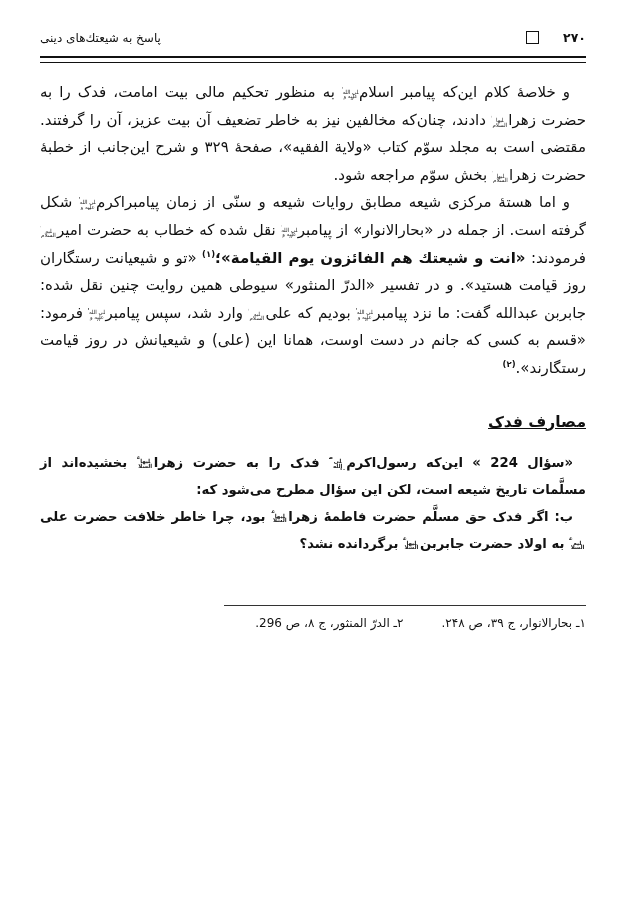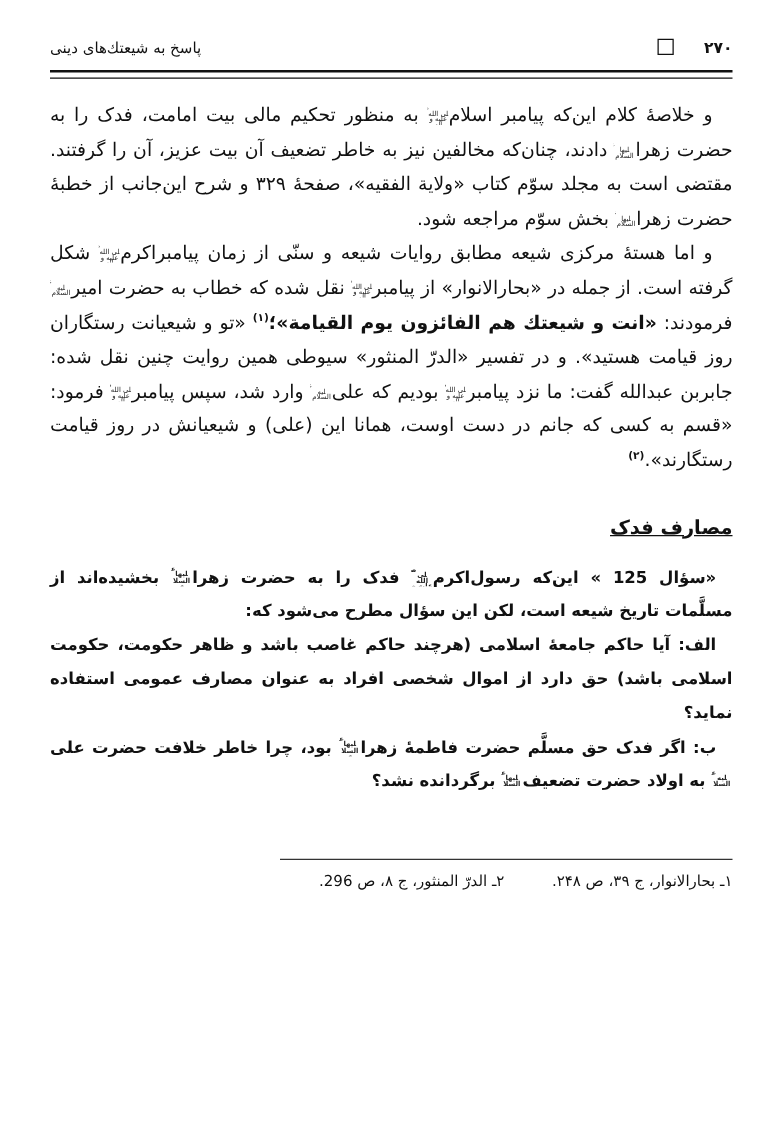--- a/index.html
+++ b/index.html
@@ -62,23 +62,22 @@
 
   <div class="double-rule"></div>
 
   <div class="body-text">
     <div id="answer-paras" class="answer">
         <p class="para"><span>و خلاصهٔ کلام این‌که پیامبر اسلام</span><span class="hon">صلی الله علیه و آله</span><span> به منظور تحکیم مالی بیت امامت، فدک را به حضرت زهرا</span><span class="hon">علیها السلام</span><span> دادند، چنان‌که مخالفین نیز به خاطر تضعیف آن بیت عزیز، آن را گرفتند. مقتضی است به مجلد سوّم کتاب «ولایة الفقیه»، صفحهٔ ۳۲۹ و شرح این‌جانب از خطبهٔ حضرت زهرا</span><span class="hon">علیها السلام</span><span> بخش سوّم مراجعه شود.</span></p>
         <p class="para"><span>و اما هستهٔ مرکزی شیعه مطابق روایات شیعه و سنّی از زمان پیامبراکرم</span><span class="hon">صلی الله علیه و آله</span><span> شکل گرفته است. از جمله در «بحارالانوار» از پیامبر</span><span class="hon">صلی الله علیه و آله</span><span> نقل شده که خطاب به حضرت امیر</span><span class="hon">علیه السلام</span><span> فرمودند: </span><b>«انت و شیعتك هم الفائزون یوم القیامة»؛</b><sup class="fnmark">(۱)</sup><span> «تو و شیعیانت رستگاران روز قیامت هستید». و در تفسیر «الدرّ المنثور» سیوطی همین روایت چنین نقل شده: جابربن عبدالله گفت: ما نزد پیامبر</span><span class="hon">صلی الله علیه و آله</span><span> بودیم که علی</span><span class="hon">علیه السلام</span><span> وارد شد، سپس پیامبر</span><span class="hon">صلی الله علیه و آله</span><span> فرمود: «قسم به کسی که جانم در دست اوست، همانا این (علی) و شیعیانش در روز قیامت رستگارند».</span><sup class="fnmark">(۲)</sup></p>
       </div>
     <h2 class="section-heading">مصارف فدک</h2>
     <div id="question-paras" class="question">
-        <p class="para"><span>«سؤال 125 » این‌که رسول‌اکرم</span><span class="hon">صلی الله علیه و آله</span><span> فدک را به حضرت زهرا</span><span class="hon">علیها السلام</span><span> بخشیده‌اند از مسلَّمات تاریخ شیعه است، لکن این سؤال مطرح می‌شود که:</span></p>
-        <p class="para"><span>الف: آیا حاکم جامعهٔ اسلامی (هرچند حاکم غاصب باشد و ظاهر حکومت، حکومت اسلامی باشد) حق دارد از اموال شخصی افراد به عنوان مصارف عمومی استفاده نماید؟</span></p>
-        <p class="para"><span>ب: اگر فدک حق مسلَّم حضرت فاطمهٔ زهرا</span><span class="hon">علیها السلام</span><span> بود، چرا خاطر خلافت حضرت علی</span><span class="hon">علیه السلام</span><span> به اولاد حضرت تضعیف</span><span class="hon">علیها السلام</span><span> برگردانده نشد؟</span></p>
+        <p class="para"><span>«سؤال 224 » این‌که رسول‌اکرم</span><span class="hon">صلی الله علیه و آله</span><span> فدک را به حضرت زهرا</span><span class="hon">علیها السلام</span><span> بخشیده‌اند از مسلَّمات تاریخ شیعه است، لکن این سؤال مطرح می‌شود که:</span></p>
+        <p class="para"><span>ب: اگر فدک حق مسلَّم حضرت فاطمهٔ زهرا</span><span class="hon">علیها السلام</span><span> بود، چرا خاطر خلافت حضرت علی</span><span class="hon">علیه السلام</span><span> به اولاد حضرت جابربن</span><span class="hon">علیها السلام</span><span> برگردانده نشد؟</span></p>
       </div>
   </div>
 
   <div class="footnotes">
     <div class="fn-rule"></div>
     <div class="fn-row">
       <span>۱ـ بحارالانوار، ج ۳۹، ص ۲۴۸.</span>
       <span>۲ـ الدرّ المنثور، ج ۸، ص 296.</span>
     </div>
   </div>

